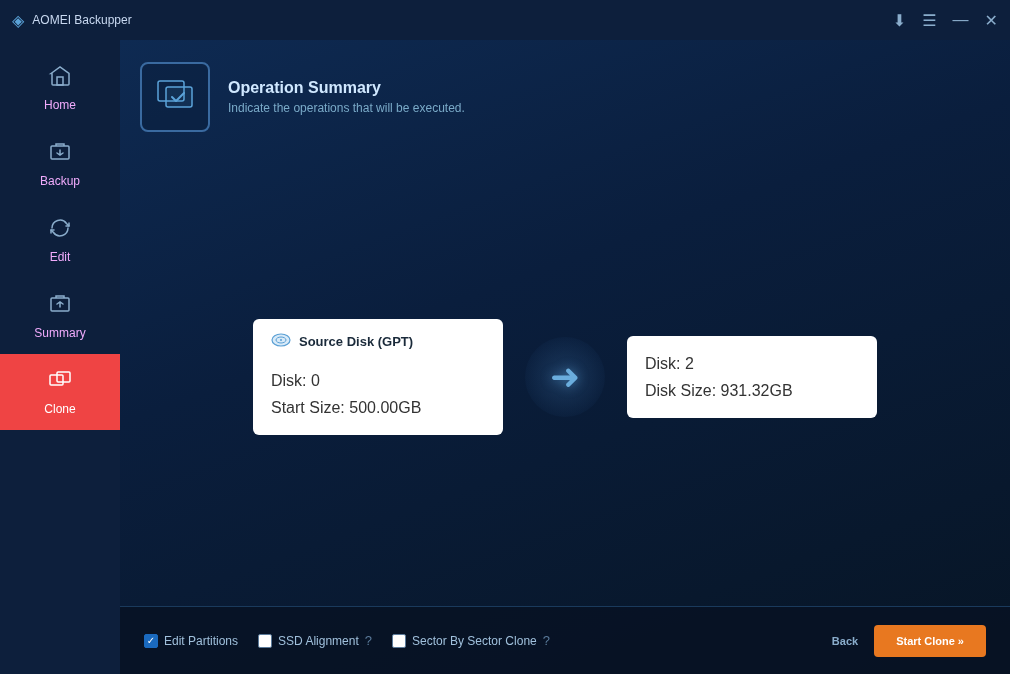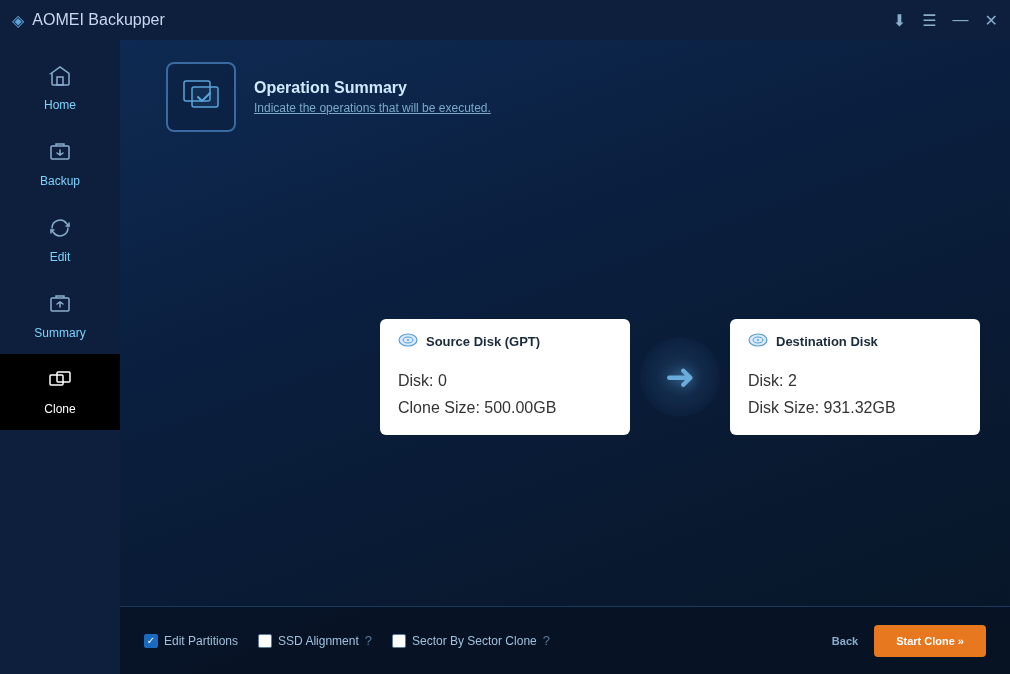--- a/index.html
+++ b/index.html
@@ -21,21 +21,21 @@
       align-items: center;
       padding: 0 12px;
       justify-content: space-between;
     }
     #titlebar-left {
       display: flex;
       align-items: center;
       gap: 8px;
     }
     #app-title {
-      font-size: 16px;
+      font-size: 12px;
       color: #c8d8f0;
     }
     #titlebar-controls {
       display: flex;
       align-items: center;
       gap: 16px;
     }
     .title-icon {
       color: #8aadcc;
       font-size: 16px;
@@ -58,47 +58,47 @@
       padding-top: 10px;
       gap: 0;
     }
     .sidebar-item {
       width: 100%;
       display: flex;
       flex-direction: column;
       align-items: center;
       padding: 14px 0;
       cursor: pointer;
-      color: #7dd3fc;
+      color: #f0abfc;
       font-size: 12px;
       gap: 6px;
     }
     .sidebar-item.active {
-      background: #000000;
+      background: #ef4444;
       color: #fff;
     }
     .sidebar-icon {
       font-size: 22px;
       line-height: 1;
     }
 
     
     #content {
       flex: 1;
       background: linear-gradient(160deg, #0e2a52 0%, #0a1e3d 40%, #071525 100%);
       display: flex;
       flex-direction: column;
       position: relative;
     }
 
     
     #content-header {
       display: flex;
       align-items: center;
-      padding: 22px 30px 16px 46px;
+      padding: 22px 30px 16px 20px;
       gap: 18px;
     }
     #header-icon-box {
       width: 70px;
       height: 70px;
       border: 2px solid #3a6aa0;
       border-radius: 8px;
       display: flex;
       align-items: center;
       justify-content: center;
@@ -111,30 +111,29 @@
     }
     #header-text h2 {
       font-size: 16px;
       color: #d0e8ff;
       font-weight: 600;
     }
     #header-text p {
       font-size: 12px;
       color: #7aaac8;
       margin-top: 4px;
-      text-decoration: underline;
     }
 
     
     #diagram-area {
       flex: 1;
       display: flex;
       align-items: center;
-      justify-content: flex-end;
-      gap: 0;
+      justify-content: center;
+      gap: 12px;
       padding: 0 30px;
     }
 
     .disk-card {
       background: #fff;
       border-radius: 6px;
       padding: 14px 18px;
       width: 250px;
       color: #1a1a1a;
     }
@@ -350,41 +349,31 @@
             <svg width="20" height="14" viewBox="0 0 20 14" fill="none">
               <ellipse cx="10" cy="7" rx="9" ry="6" stroke="#5a9fd4" stroke-width="1.2" fill="#d8eaf8"></ellipse>
               <ellipse cx="10" cy="7" rx="5" ry="3" stroke="#5a9fd4" stroke-width="1" fill="none"></ellipse>
               <circle cx="10" cy="7" r="1" fill="#5a9fd4"></circle>
             </svg>
           </span>
           <span class="disk-label">Source Disk (GPT)</span>
         </div>
         <div class="disk-card-info">
           <div>Disk: 0</div>
-          <div>Clone Size: 500.00GB</div>
+          <div>Start Size: 500.00GB</div>
         </div>
       </div>
 
       <div class="arrow-container">
         <div class="arrow-bg">
           <span class="arrow-shape">➜</span>
         </div>
       </div>
 
       <div class="disk-card">
-        <div class="disk-card-header">
-          <span class="disk-icon">
-            <svg width="20" height="14" viewBox="0 0 20 14" fill="none">
-              <ellipse cx="10" cy="7" rx="9" ry="6" stroke="#5a9fd4" stroke-width="1.2" fill="#d8eaf8"></ellipse>
-              <ellipse cx="10" cy="7" rx="5" ry="3" stroke="#5a9fd4" stroke-width="1" fill="none"></ellipse>
-              <circle cx="10" cy="7" r="1" fill="#5a9fd4"></circle>
-            </svg>
-          </span>
-          <span class="disk-label">Destination Disk</span>
-        </div>
         <div class="disk-card-info">
           <div>Disk: 2</div>
           <div>Disk Size: 931.32GB</div>
         </div>
       </div>
 
     </div>
 
     <div id="bottom-bar">
       <div id="bottom-options">

